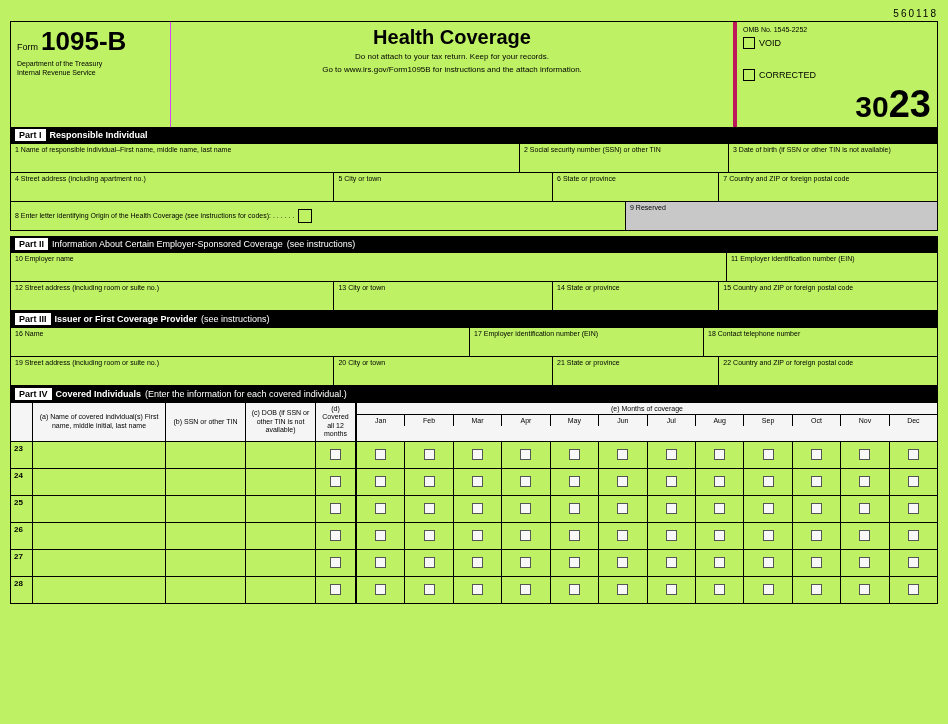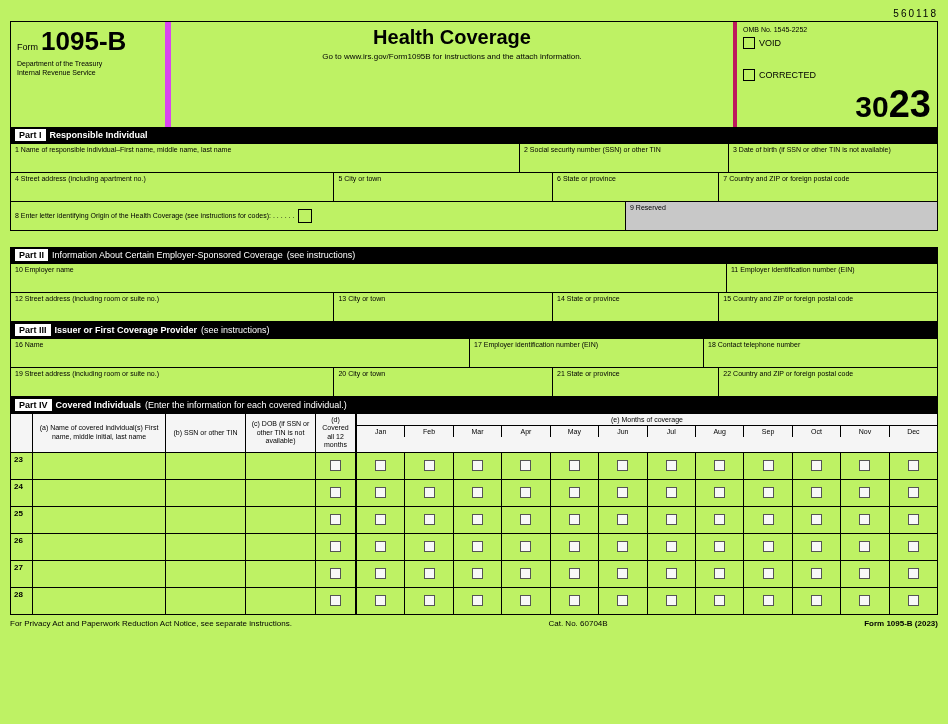--- a/index.html
+++ b/index.html
@@ -25,21 +25,21 @@
     
     .header {
       display: flex;
       align-items: stretch;
       border: 1px solid #000;
       border-bottom: none;
     }
     .header-left {
       width: 160px;
       padding: 4px 6px;
-      border-right: 6px solid #d946ef;
+      border-right: 1px solid #d946ef;
     }
     .form-number {
       font-size: 11px;
       font-weight: bold;
     }
     .form-number span {
       font-size: 26px;
       font-weight: bold;
     }
     .dept-text {
@@ -248,20 +248,21 @@
         <span>1095-B</span>
       </div>
       <div class="dept-text">
         <div>Department of the Treasury</div>
         <div>Internal Revenue Service</div>
       </div>
     </div>
 
     <div class="header-center">
       <div class="title">Health Coverage</div>
+      <div class="subtitle">Do not attach to your tax return. Keep for your records.</div>
       <div class="subtitle">Go to www.irs.gov/Form1095B for instructions and the attach information.</div>
     </div>
 
     <div class="header-right">
       <div class="omb-row" style="margin-bottom:4px;">
         <div class="omb-text">OMB No. 1545-2252</div>
       </div>
       <div class="void-corrected">
         <div class="checkbox-row">
           <span class="checkbox-box"></span>
@@ -318,21 +319,21 @@
       <div class="field" style="flex:1;flex-direction:row;align-items:center;gap:4px;">
         <span class="field-label">8  Enter letter identifying Origin of the Health Coverage (see instructions for codes):  .  .  .  .  .  .</span>
         <span class="origin-checkbox" style="width:14px;height:14px;border:1px solid #000;display:inline-block;flex-shrink:0;"></span>
       </div>
       <div class="field" style="flex:0.5;background:#c8c8c8;border-right:none;">
         <span class="field-label">9  Reserved</span>
       </div>
     </div>
   </div>
 
-  <div class="part-iv-header-section" style="margin-top:16px;">
+  <div class="part-iv-header-section" style="margin-top:5px;">
     <span class="white-bg">Part II</span>
     <span class="part-iv-desc" style="color:#fff;font-weight:normal;">Information About Certain Employer-Sponsored Coverage</span>
     <span class="part-iv-desc">(see instructions)</span>
   </div>
 
   <div class="form-section">
     <div class="form-row">
       <div class="field" style="flex:7;">
         <span class="field-label">10  Employer name</span>
       </div>
@@ -734,18 +735,13 @@
         <div class="dr-cell dr-month checkbox-cell">
             <span class="small-checkbox"></span>
           </div>
         <div class="dr-cell dr-month checkbox-cell" style="border-right:none;">
             <span class="small-checkbox"></span>
           </div>
       </div>
     </div>
   </div>
 
-  <div class="footer">
-    <span>For Privacy Act and Paperwork Reduction Act Notice, see separate instructions.</span>
-    <span>Cat. No. 60704B</span>
-    <span style="font-weight:bold;">Form 1095-B (2023)</span>
-  </div>
 </div>
 
 </body></html>

